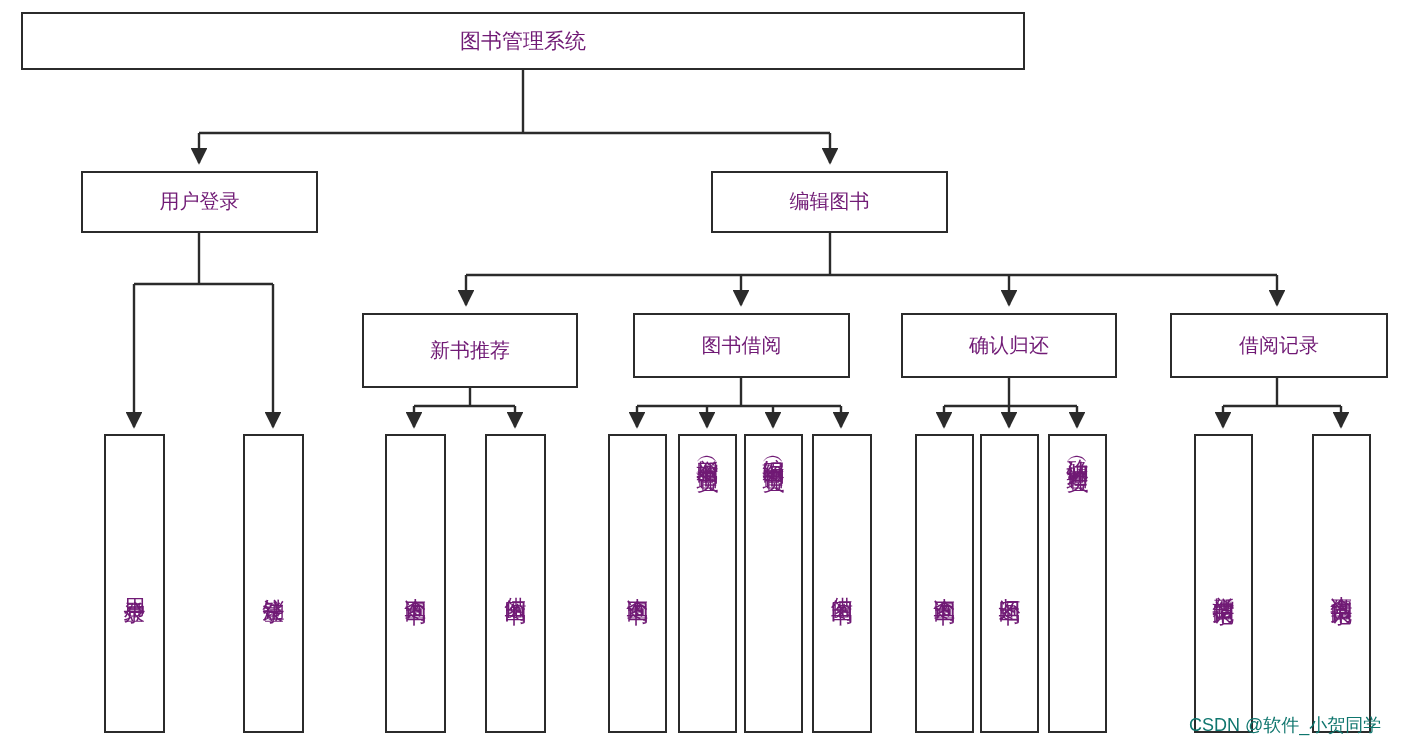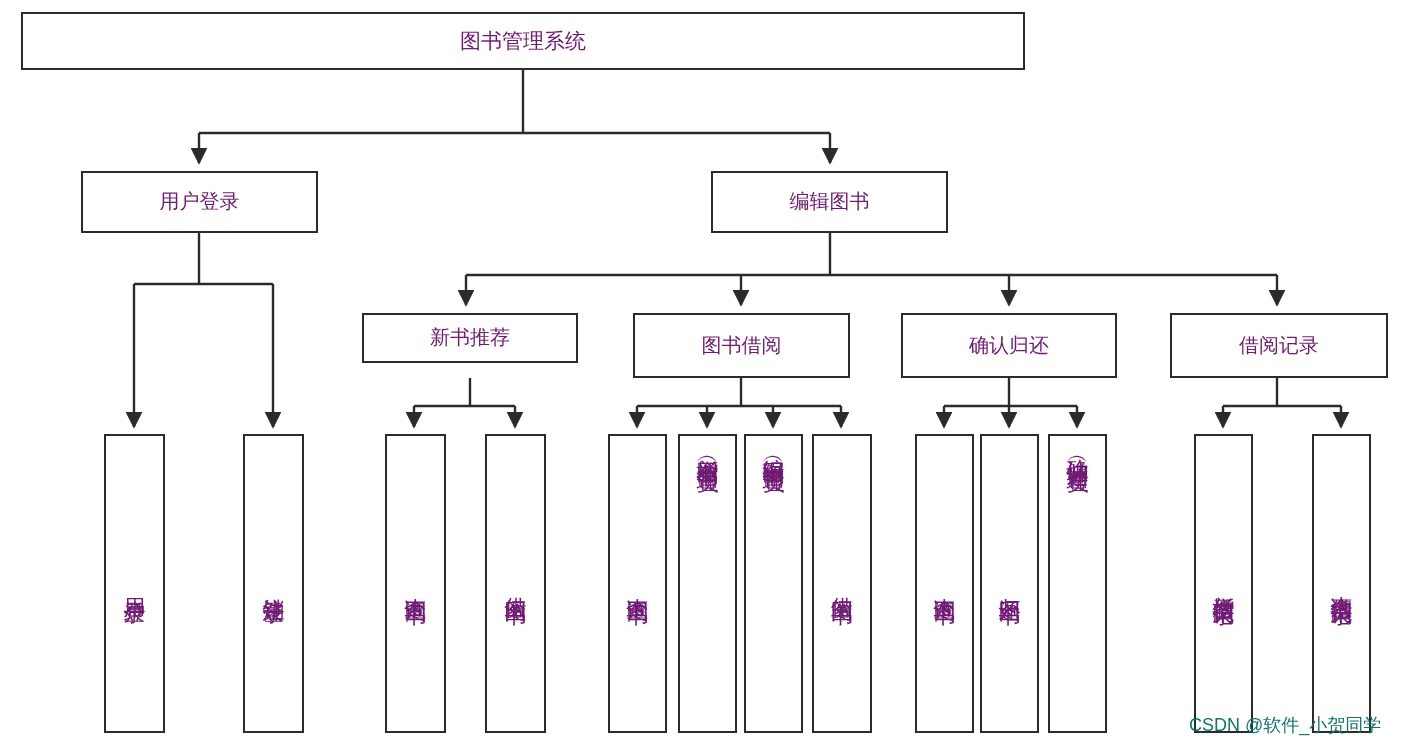--- a/index.html
+++ b/index.html
@@ -126,21 +126,21 @@
     <span class="label">图书管理系统</span>
   </div>
 
   <div class="node lvl2" style="left:81px; top:171px; width:237px; height:62px;">
     <span class="label">用户登录</span>
   </div>
   <div class="node lvl2" style="left:711px; top:171px; width:237px; height:62px;">
     <span class="label">编辑图书</span>
   </div>
 
-  <div class="node lvl3" style="left:362px; top:313px; width:216px; height:50px;">
+  <div class="node lvl3" style="left:362px; top:313px; width:216px; height:75px;">
     <span class="label">新书推荐</span>
   </div>
   <div class="node lvl3" style="left:633px; top:313px; width:217px; height:65px;">
     <span class="label">图书借阅</span>
   </div>
   <div class="node lvl3" style="left:901px; top:313px; width:216px; height:65px;">
     <span class="label">确认归还</span>
   </div>
   <div class="node lvl3" style="left:1170px; top:313px; width:218px; height:65px;">
     <span class="label">借阅记录</span>

